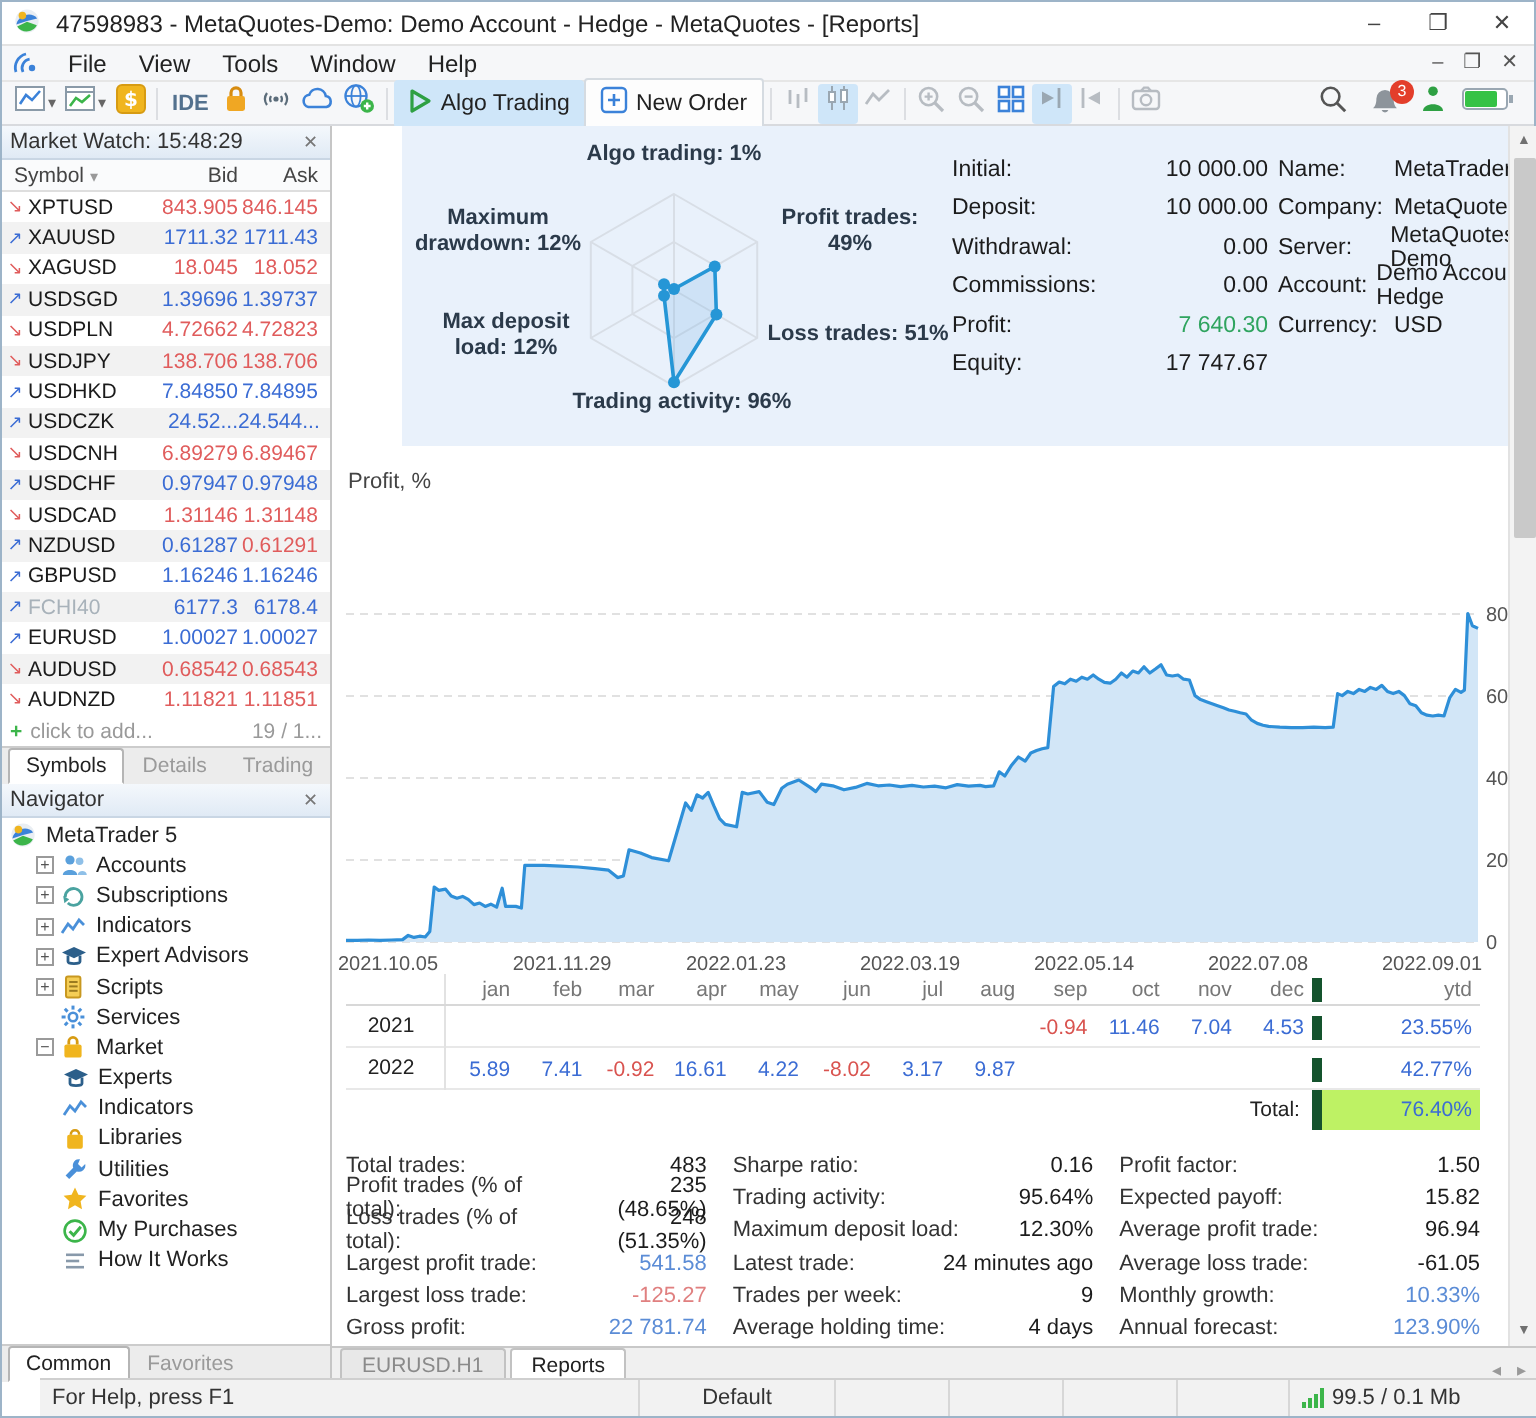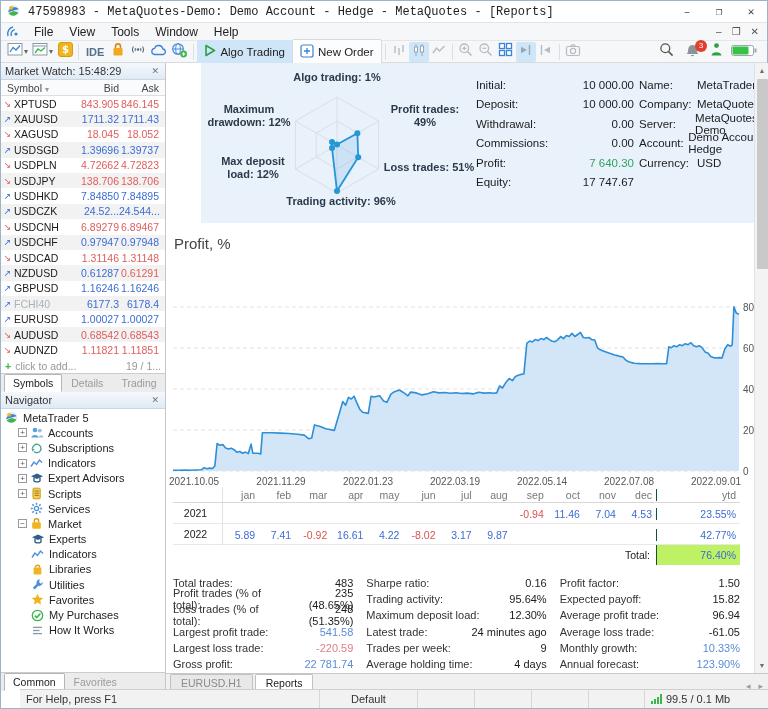--- a/index.html
+++ b/index.html
@@ -1,21 +1,21 @@
 <!DOCTYPE html>
 <html><head>
 <meta charset="utf-8">
 <style>
   * { margin:0; padding:0; box-sizing:border-box; }
   html,body { width:768px; height:709px; overflow:hidden; background:#fff;
     font-family:"Liberation Sans","DejaVu Sans",sans-serif; }
   .window { position:relative; width:768px; height:709px; background:#fff; border:1px solid #9db4c8; }
 
   
-  .titlebar { height:22px; background:#fff; display:flex; align-items:center; border-bottom:1px solid #e3e3e3;font-family:Liberation Mono, monospace; }
+  .titlebar { height:22px; background:#fff; display:flex; align-items:center; border-bottom:1px solid #e3e3e3; }
   .titlebar .app-ico { width:16px; height:16px; margin:0 5px 0 6px; }
   .titlebar .title { font-size:12px; color:#222; flex:1; white-space:nowrap; overflow:hidden; }
   .win-btn { width:32px; height:21px; display:flex; align-items:center; justify-content:center;
     font-size:11px; color:#444; }
 
   
   .menubar { height:18px; background:#f6f7f9; display:flex; align-items:center; border-bottom:1px solid #e6e6e6; }
   .menubar .logo { width:16px; height:14px; margin:0 4px 0 5px; }
   .menu-item { font-size:12px; color:#222; padding:0 8px; height:18px; line-height:18px; }
   .mdi-ctl { display:flex; gap:10px; margin-left:auto; margin-right:8px; font-size:10px; color:#555; }
@@ -83,31 +83,31 @@
     color:#2b3a4a; line-height:1.18; white-space:nowrap; }
   .acct { position:absolute; left:275px; top:12px; font-size:11.5px; color:#1c1c1c; }
   .acct-row { height:19.5px; display:flex; align-items:center; }
   .acct-row .lab { width:78px; }
   .acct-row .val { width:80px; text-align:right; }
   .acct-row .val.green { color:#2fa45f; }
   .acct2 { position:absolute; left:438px; top:12px; font-size:11.5px; color:#1c1c1c; }
   .acct2 .acct-row .lab { width:58px; }
   .acct2 .acct-row .val { width:auto; text-align:left; }
 
-  .chart-title { position:absolute; left:8px; top:172px; font-size:15px; color:#444; }
+  .chart-title { position:absolute; left:8px; top:172px; font-size:11px; color:#444; }
   .profit-svg { position:absolute; left:0; top:186px; }
 
   .monthly { position:absolute; left:7px; top:424px; width:567px; font-size:10.5px; }
   .m-row { display:grid; grid-template-columns:50px repeat(12,1fr) 84px; height:21px; align-items:center; }
   .m-row.head { height:16px; color:#777; border-bottom:1px solid #d8d8d8; }
   .m-cell { text-align:right; padding-right:4px; }
   .m-year { text-align:center; color:#222; }
   .m-row.r1, .m-row.r2 { border-bottom:1px solid #e8e8e8; }
   .m-cell.v-pos { color:#3b6cd4; } .m-cell.v-neg { color:#d9534f; }
-  .m-ytd { border-left:1px solid #14532d; color:#3b6cd4; }
+  .m-ytd { border-left:5px solid #14532d; color:#3b6cd4; }
   .m-row .m-year { border-right:1px solid #e2e2e2; height:100%; line-height:21px; }
   .m-row.head .m-year { border-right:1px solid #e2e2e2; line-height:16px; }
   .m-total-label { grid-column:13; text-align:right; padding-right:6px; color:#222; }
   .m-total-val { background:#bef264; color:#3b6cd4; height:100%; line-height:20px; }
 
   .stats { position:absolute; left:7px; top:512px; width:567px; display:flex; gap:13px; font-size:11px; }
   .stat-col { flex:1; }
   .stat-row { height:16.2px; display:flex; align-items:center; }
   .stat-row .sl { color:#333; }
   .stat-row .sv { margin-left:auto; text-align:right; color:#1c1c1c; }
@@ -779,21 +779,21 @@
                 <div class="stat-row">
                   <span class="sl">Loss trades (% of total):</span>
                   <span class="sv ">248 (51.35%)</span>
                 </div>
                 <div class="stat-row">
                   <span class="sl">Largest profit trade:</span>
                   <span class="sv blue">541.58</span>
                 </div>
                 <div class="stat-row">
                   <span class="sl">Largest loss trade:</span>
-                  <span class="sv red">-220.59</span>
+                  <span class="sv red">-125.27</span>
                 </div>
                 <div class="stat-row">
                   <span class="sl">Gross profit:</span>
                   <span class="sv blue">22 781.74</span>
                 </div>
               </div>
               <div class="stat-col">
                 <div class="stat-row">
                   <span class="sl">Sharpe ratio:</span>
                   <span class="sv ">0.16</span>

